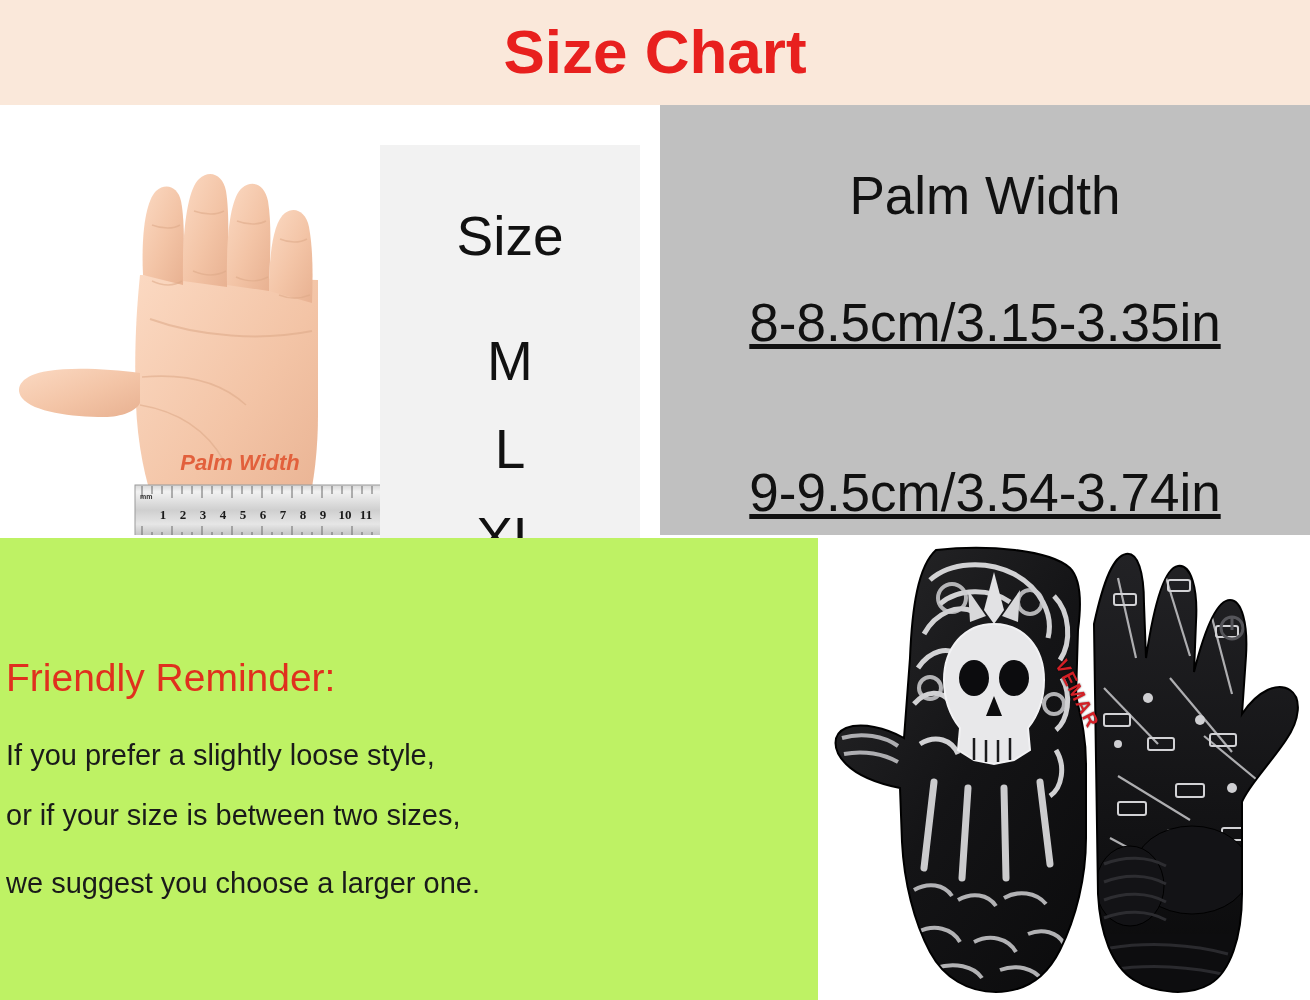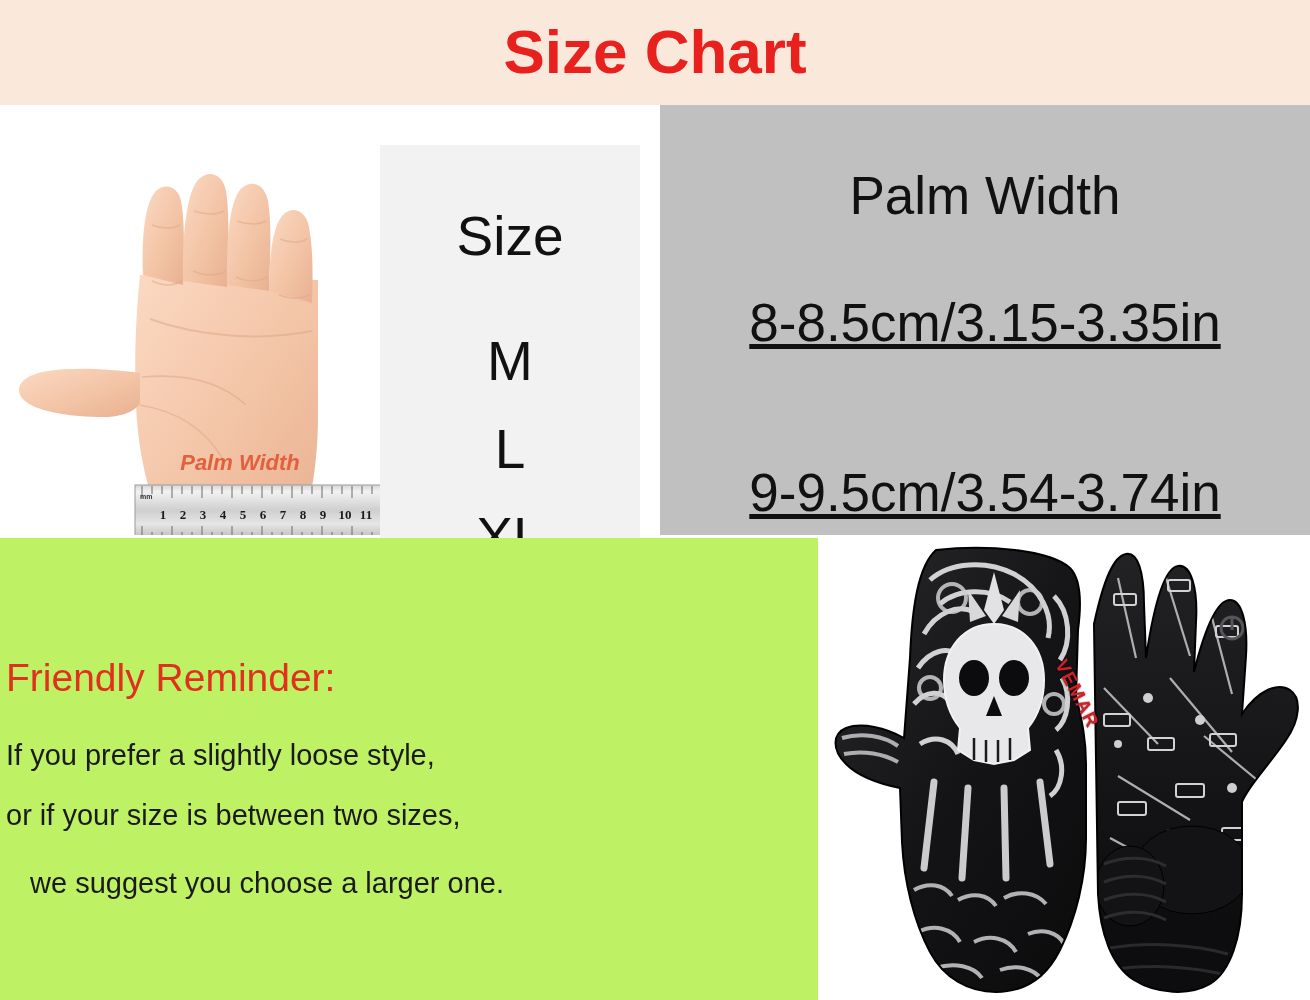--- a/index.html
+++ b/index.html
@@ -75,21 +75,21 @@
   .reminder-title{
     position:absolute;left:6px;top:115px;
     font-size:39px;color:#e0301e;line-height:50px;white-space:nowrap;
   }
   .reminder-line{
     position:absolute;left:6px;
     font-size:29px;color:#1a1a1a;line-height:50px;white-space:nowrap;
   }
   .rl-0{top:192px;}
   .rl-1{top:252px;}
-  .rl-2{top:320px;margin-left:24px;}
+  .rl-2{top:320px;}
 
   .glove-pane{
     position:absolute;left:818px;top:0;width:492px;height:462px;
     background:#ffffff;overflow:hidden;
   }
   .vemar-brand{
     position:absolute;left:252px;top:118px;
     font-size:19px;font-weight:bold;color:#d41f26;
     letter-spacing:1px;
     transform:rotate(63deg);

